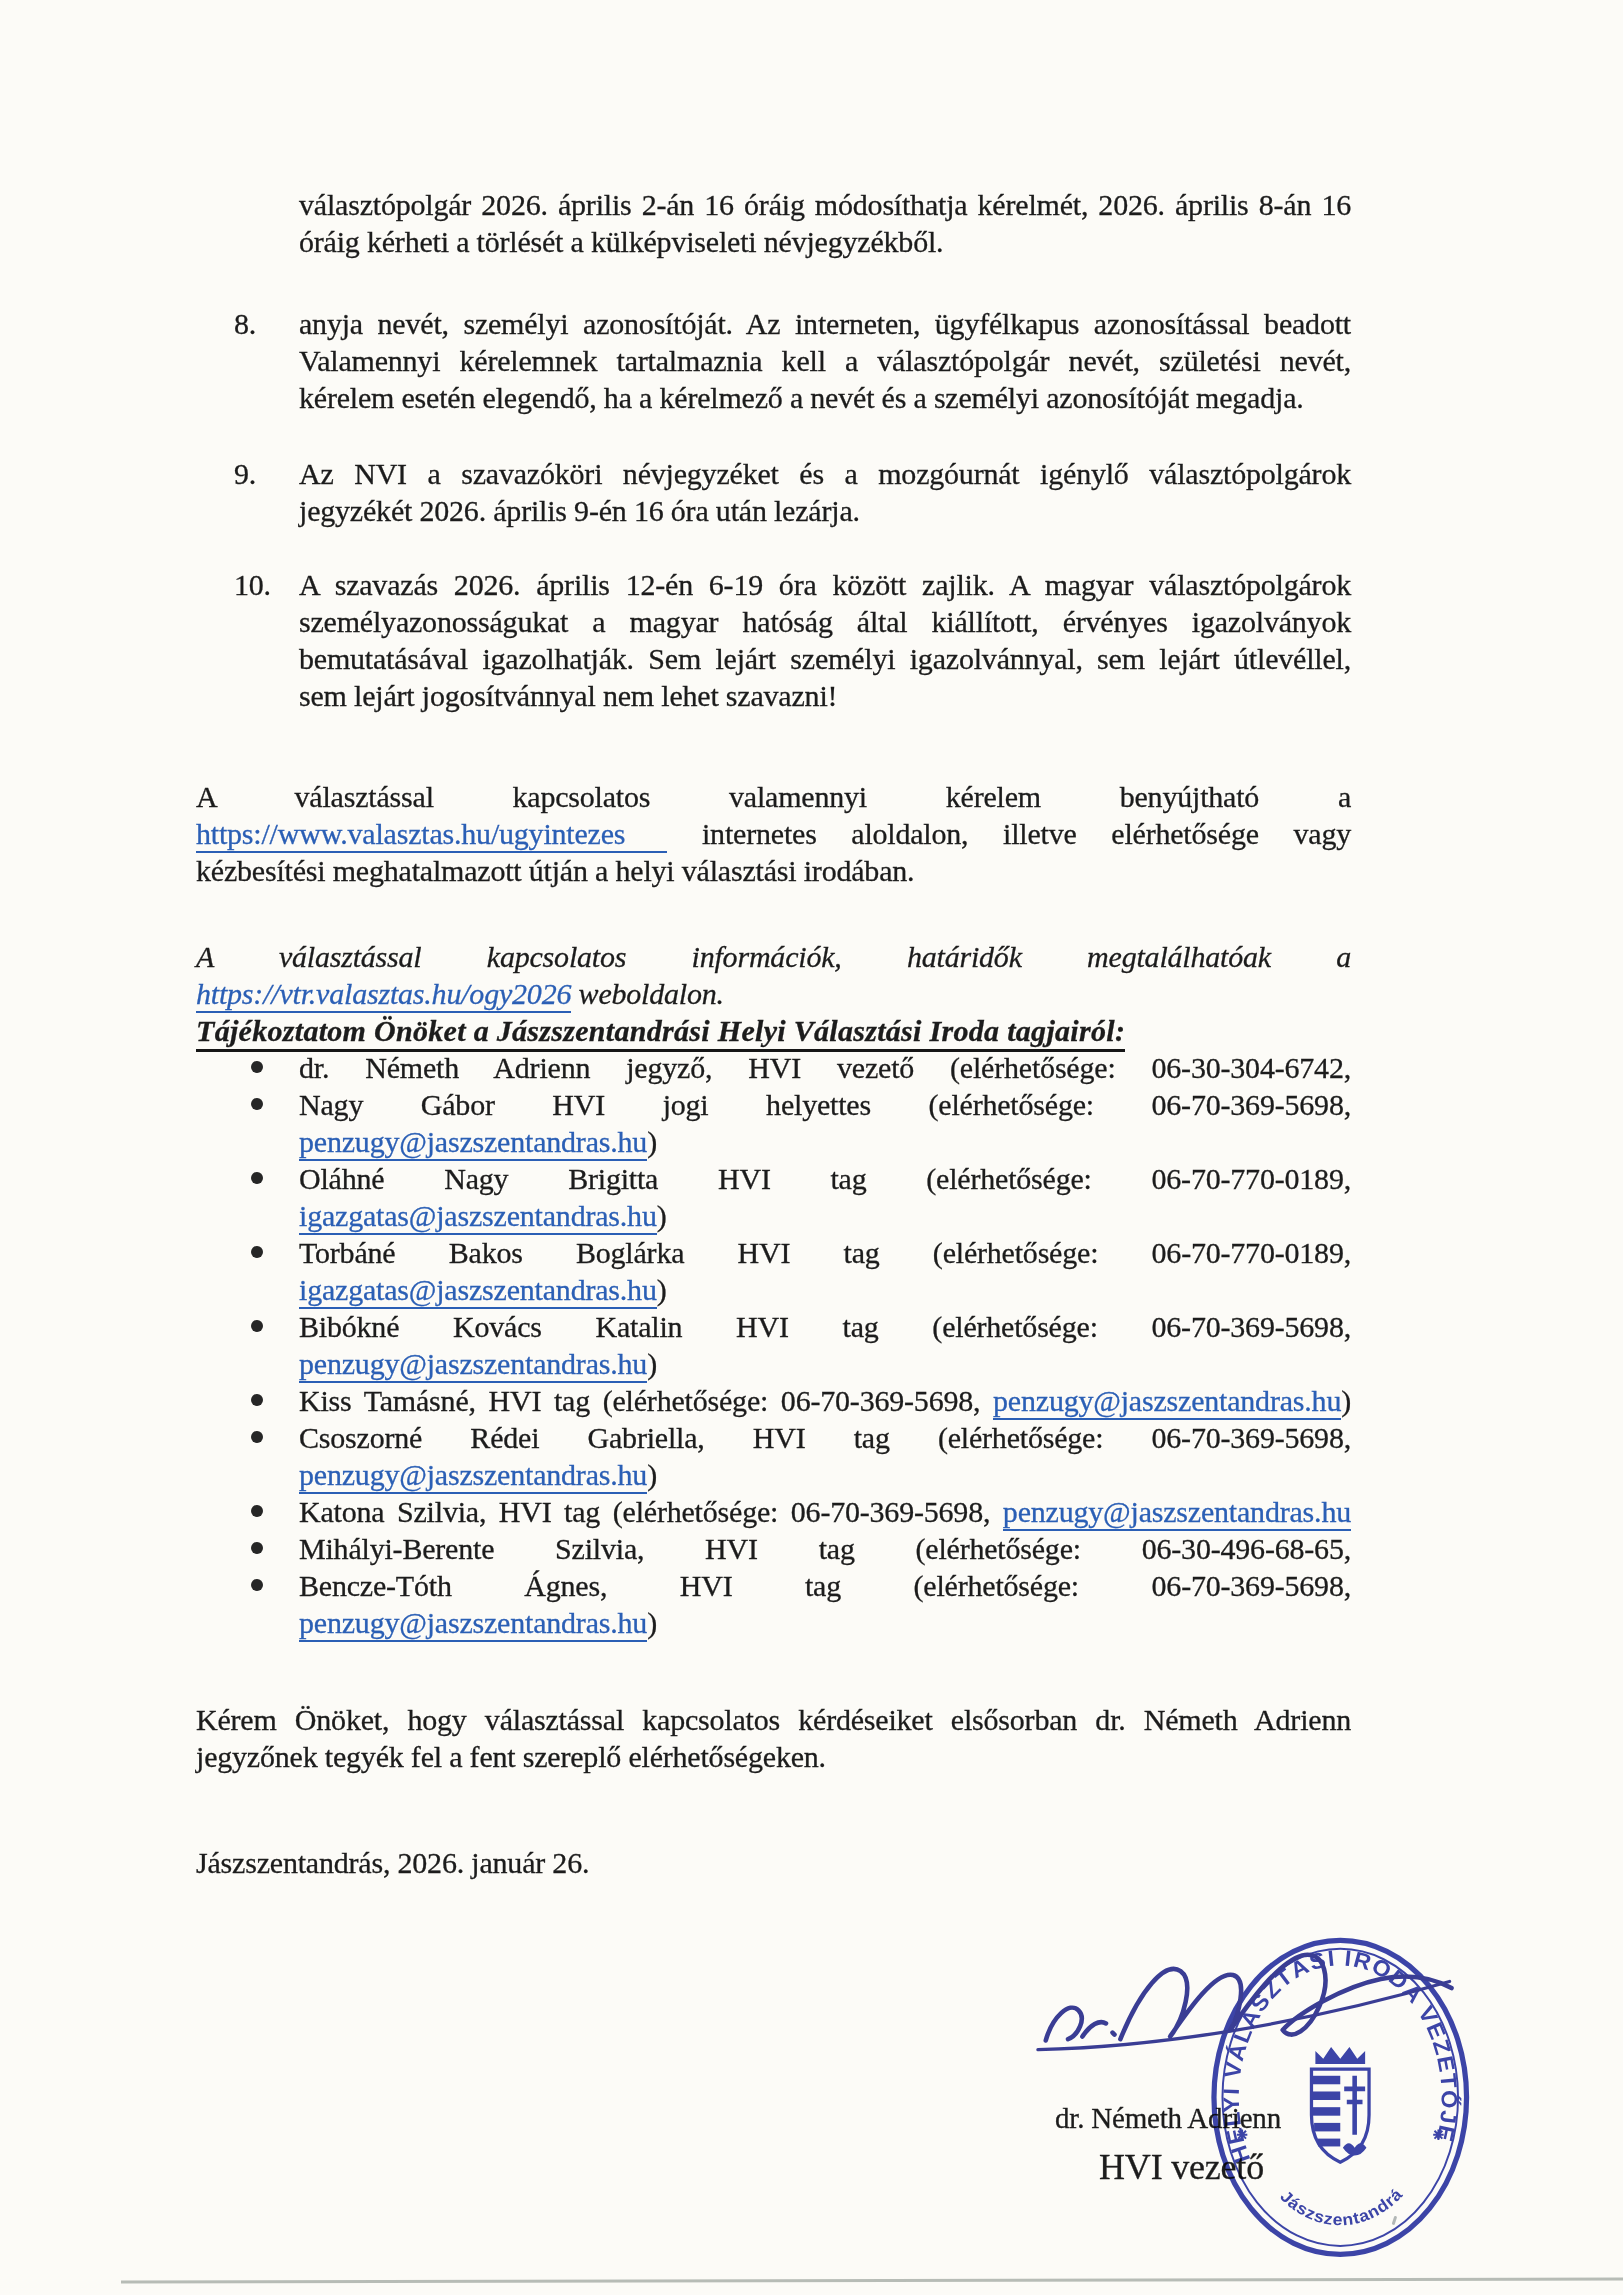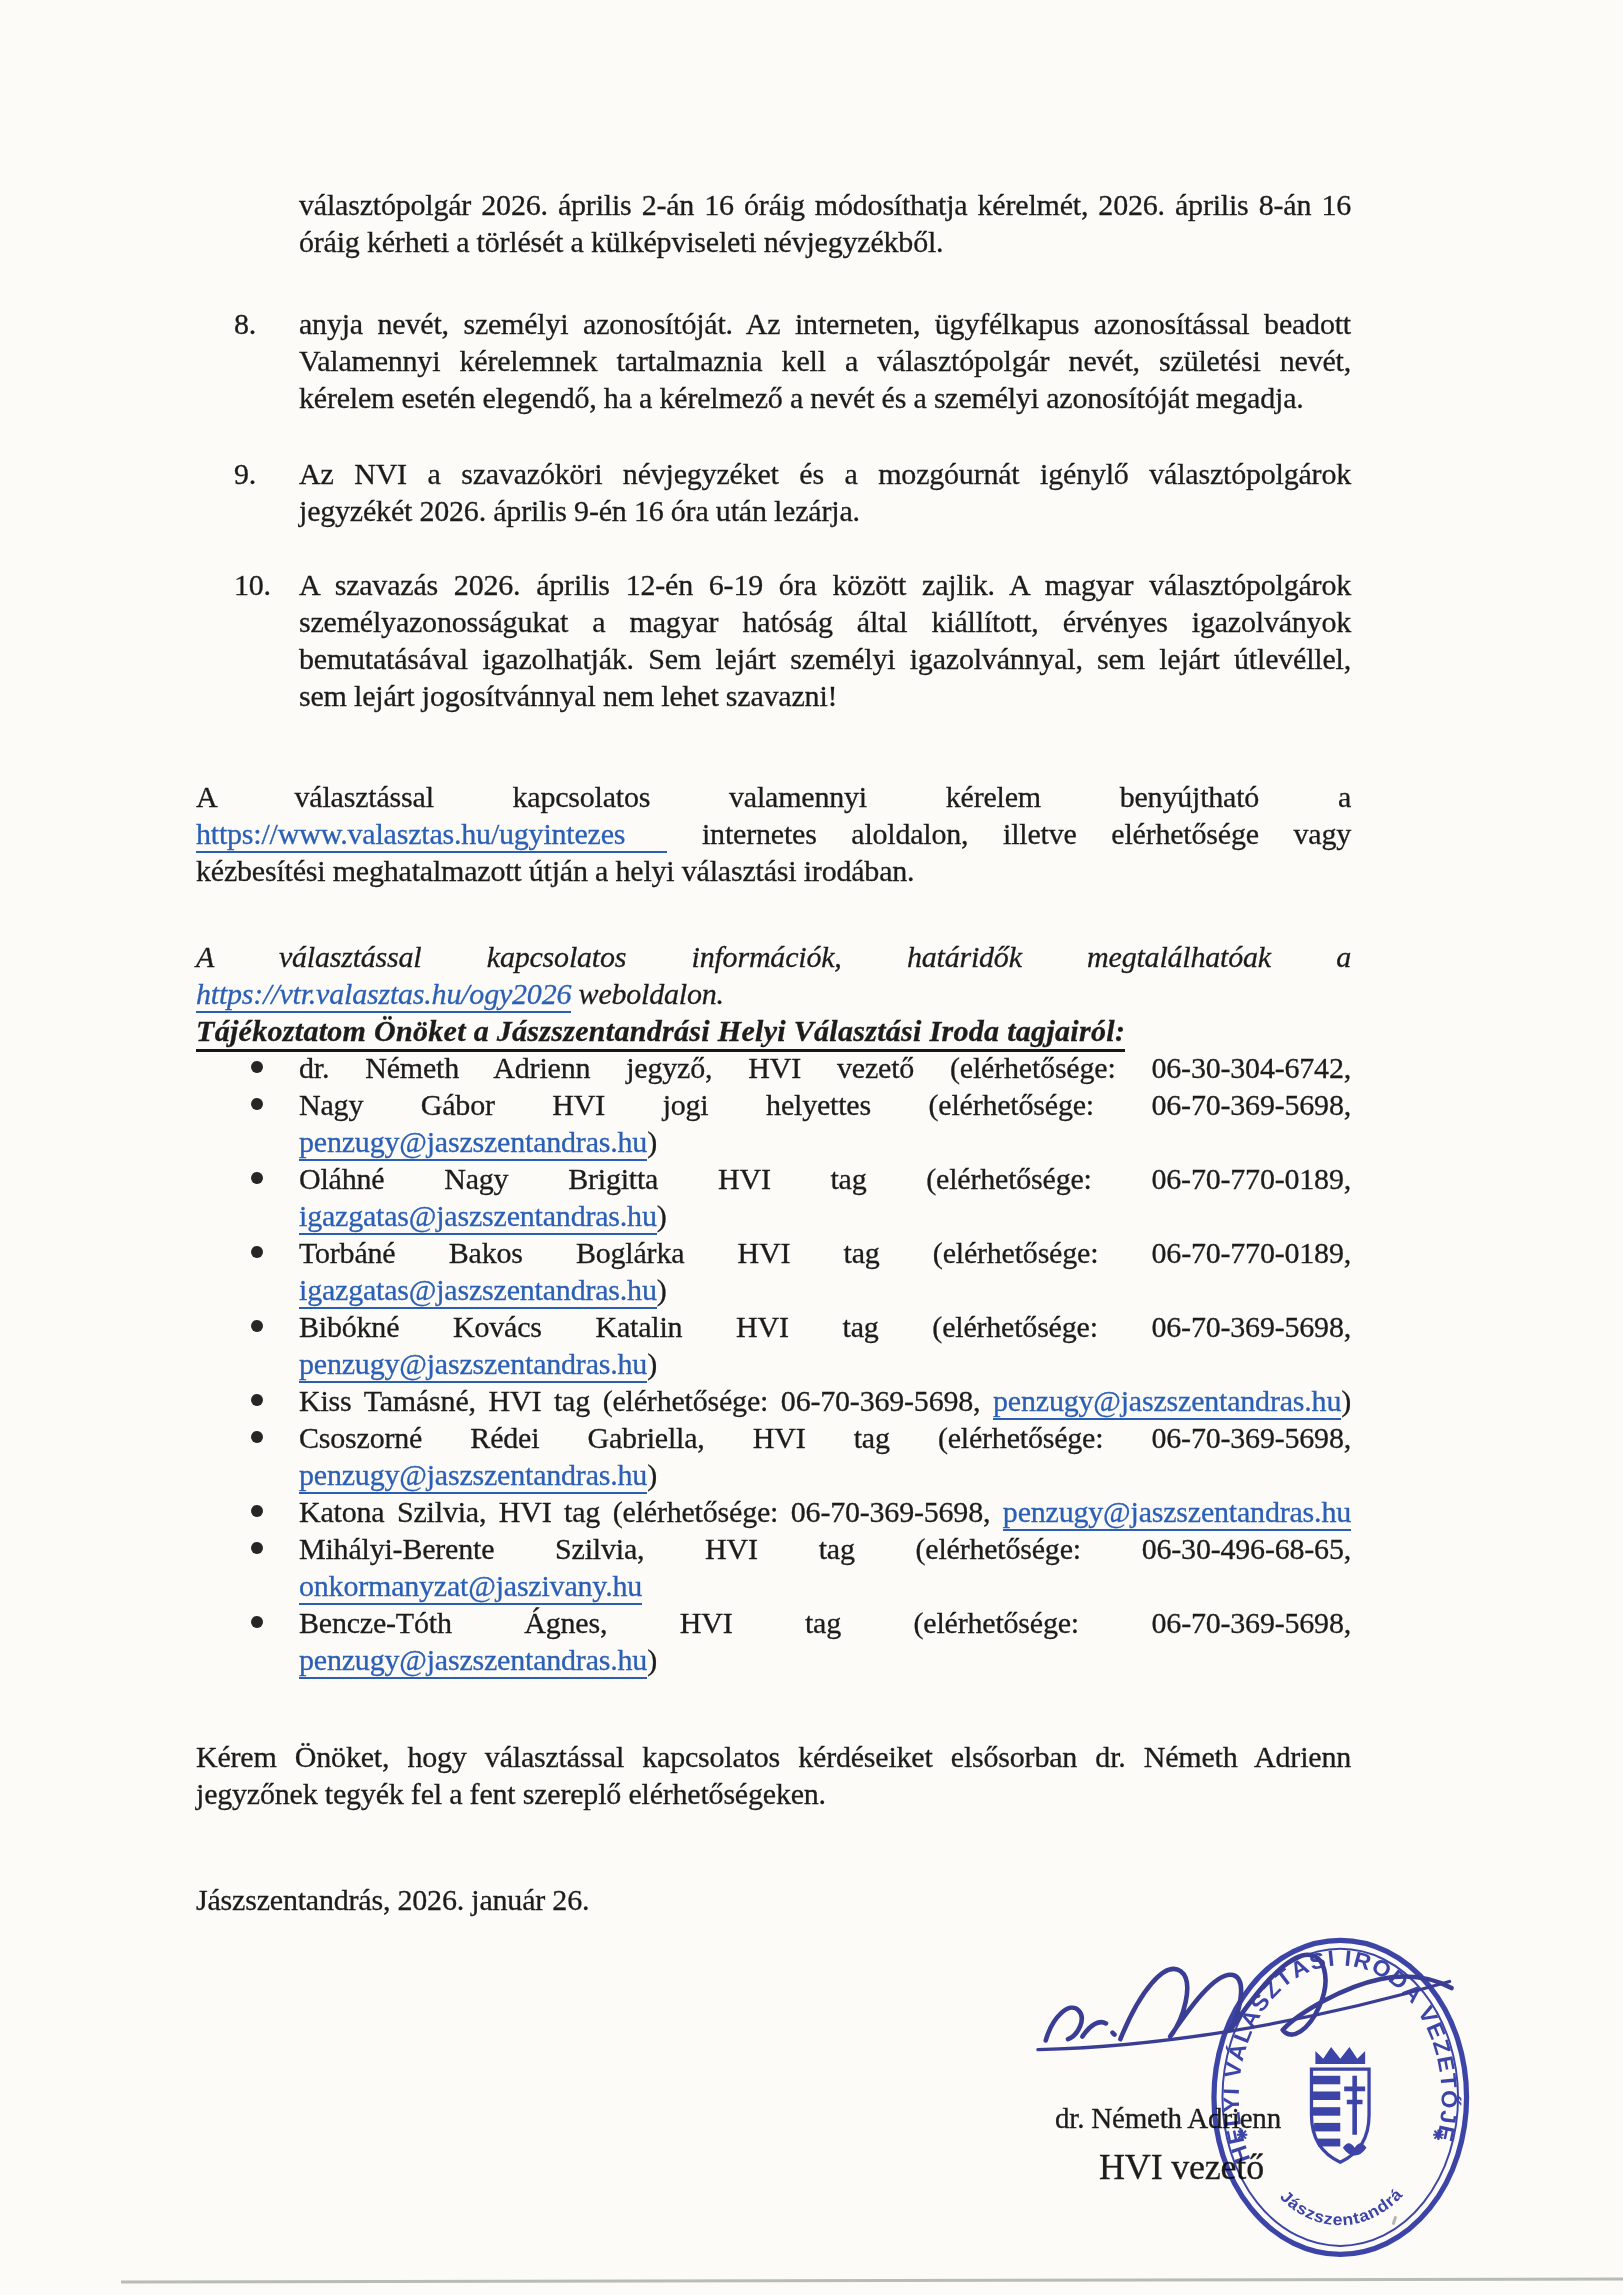--- a/index.html
+++ b/index.html
@@ -162,21 +162,20 @@
       </div>
 
       <div class="bullet">
         <span class="dot"></span>
         <div class="line j"><span>Katona Szilvia, HVI tag (elérhetősége: 06-70-369-5698,</span> <span class="lnk">penzugy@jaszszentandras.hu</span><span></span></div>
       </div>
 
       <div class="bullet">
         <span class="dot"></span>
         <div class="line j">Mihályi-Berente Szilvia, HVI tag (elérhetősége: 06-30-496-68-65,</div>
-        <div class="line"><span class="lnk">onkormanyzat@jaszivany.hu</span><span></span></div>
       </div>
 
       <div class="bullet">
         <span class="dot"></span>
         <div class="line j">Bencze-Tóth Ágnes, HVI tag (elérhetősége: 06-70-369-5698,</div>
         <div class="line"><span class="lnk">penzugy@jaszszentandras.hu</span><span>)</span></div>
       </div>
 
     </div>
 

